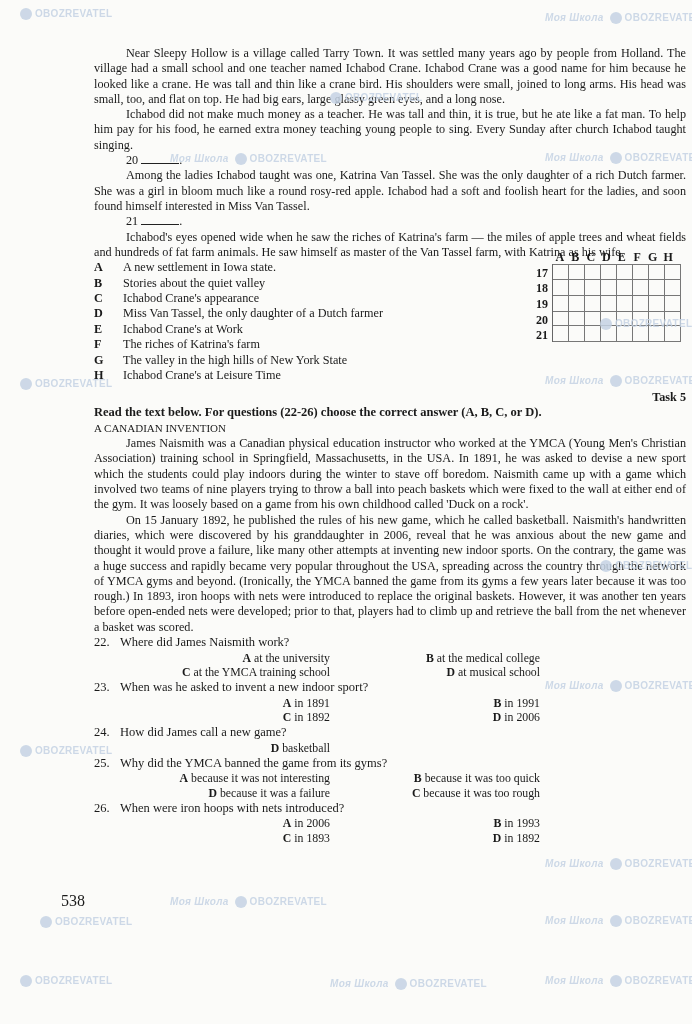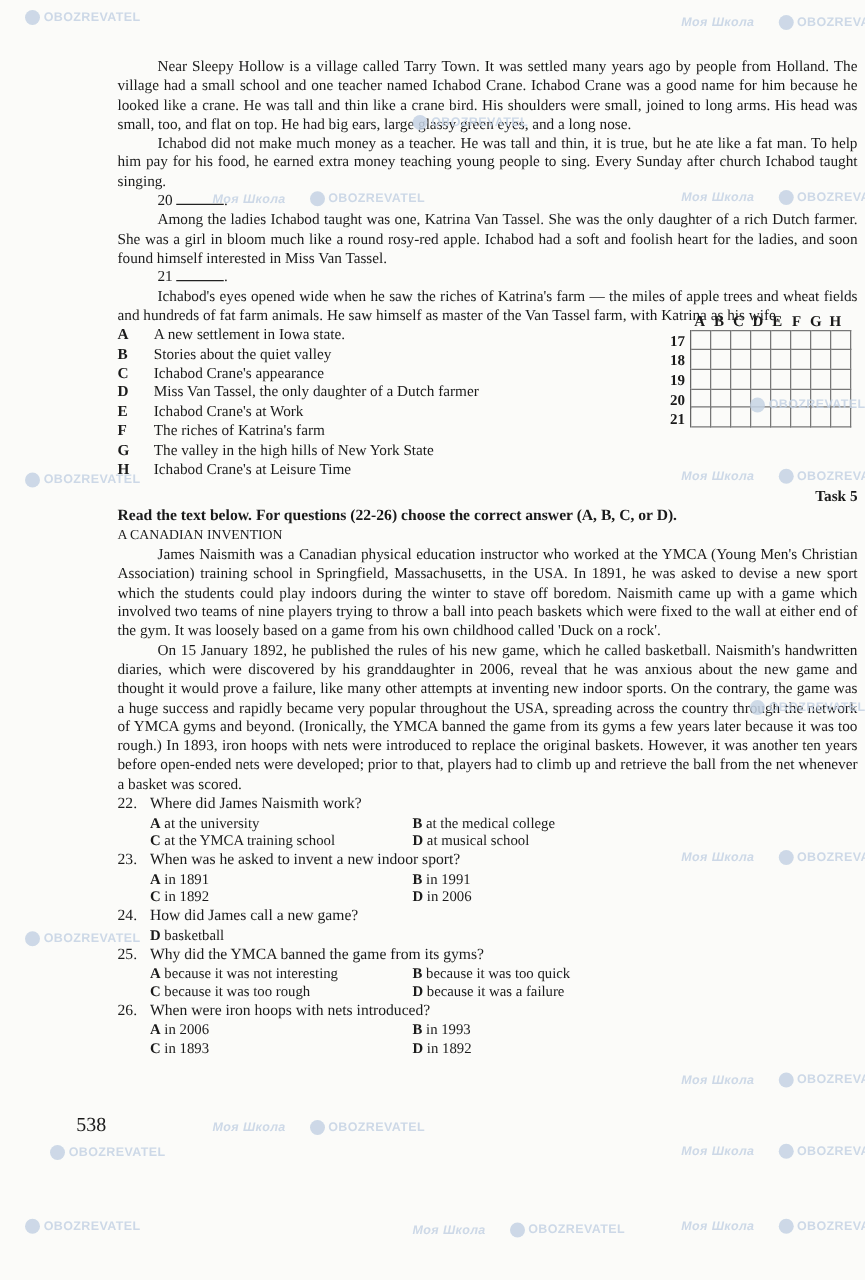--- a/index.html
+++ b/index.html
@@ -24,25 +24,25 @@
   .grid-row .rn { width: 16px; font-size: 12px; font-weight: bold; line-height: 14px; }
   .grid-row .cells { display: flex; border-left: 1px solid #666; }
   .grid-row .cell { width: 15px; height: 15px; border-right: 1px solid #777; border-top: 1px solid #777; }
   .grid-row.last .cell { border-bottom: 1px solid #777; }
   .task-title { text-align: right; font-weight: bold; font-size: 12.2px; line-height: 15px; margin-top: 6px; }
   .instr { font-weight: bold; font-size: 12.5px; line-height: 15px; }
   .head2 { font-weight: normal; font-size: 11px; line-height: 16px; }
   .q { font-size: 12.5px; line-height: 15.5px; }
   .q .qn { display: inline-block; width: 26px; }
   .ans { display: flex; padding-left: 26px; font-size: 11.8px; line-height: 14.8px; }
-  .ans span { width: 210px; }
+  .ans span { width: 210px; text-align: right; }
   .ans b { font-weight: bold; }
   .pagenum { position: absolute; left: 61px; top: 892px; font-size: 16px; }
   .wm { position: absolute; font-family: "Liberation Sans", sans-serif; color: #c5d3e4; font-size: 10px; font-weight: bold; letter-spacing: 0.3px; white-space: nowrap; opacity: 0.85; pointer-events: none; }
-  .wm i { margin-right: 19px; text-align: right; }
+  .wm i { margin-right: 6px; text-align: right; }
   .wm .logo { display: inline-block; width: 12px; height: 12px; border-radius: 50%; background: #c5d3e4; vertical-align: middle; margin-right: 3px; }
 </style>
 </head>
 <body>
 
 <div class="page">
   <p class="ind">Near Sleepy Hollow is a village called Tarry Town. It was settled many years ago by people from Holland. The village had a small school and one teacher named Ichabod Crane. Ichabod Crane was a good name for him because he looked like a crane. He was tall and thin like a crane bird. His shoulders were small, joined to long arms. His head was small, too, and flat on top. He had big ears, large glassy green eyes, and a long nose.</p>
   <p class="ind">Ichabod did not make much money as a teacher. He was tall and thin, it is true, but he ate like a fat man. To help him pay for his food, he earned extra money teaching young people to sing. Every Sunday after church Ichabod taught singing.</p>
   <div class="blank"><span>20</span> <span class="bline"></span>.</div>
   <p class="ind">Among the ladies Ichabod taught was one, Katrina Van Tassel. She was the only daughter of a rich Dutch farmer. She was a girl in bloom much like a round rosy-red apple. Ichabod had a soft and foolish heart for the ladies, and soon found himself interested in Miss Van Tassel.</p>
@@ -198,22 +198,22 @@
         <span><b>D</b> <i style="font-style:normal">basketball</i></span>
       </div>
   </div>
   <div>
     <div class="q"><span class="qn">25.</span><span>Why did the YMCA banned the game from its gyms?</span></div>
     <div class="ans">
         <span><b>A</b> <i style="font-style:normal">because it was not interesting</i></span>
         <span><b>B</b> <i style="font-style:normal">because it was too quick</i></span>
       </div>
     <div class="ans">
+        <span><b>D</b> <i style="font-style:normal">because it was a failure</i></span>
         <span><b>C</b> <i style="font-style:normal">because it was too rough</i></span>
-        <span><b>D</b> <i style="font-style:normal">because it was a failure</i></span>
       </div>
   </div>
   <div>
     <div class="q"><span class="qn">26.</span><span>When were iron hoops with nets introduced?</span></div>
     <div class="ans">
         <span><b>A</b> <i style="font-style:normal">in 2006</i></span>
         <span><b>B</b> <i style="font-style:normal">in 1993</i></span>
       </div>
     <div class="ans">
         <span><b>C</b> <i style="font-style:normal">in 1893</i></span>

